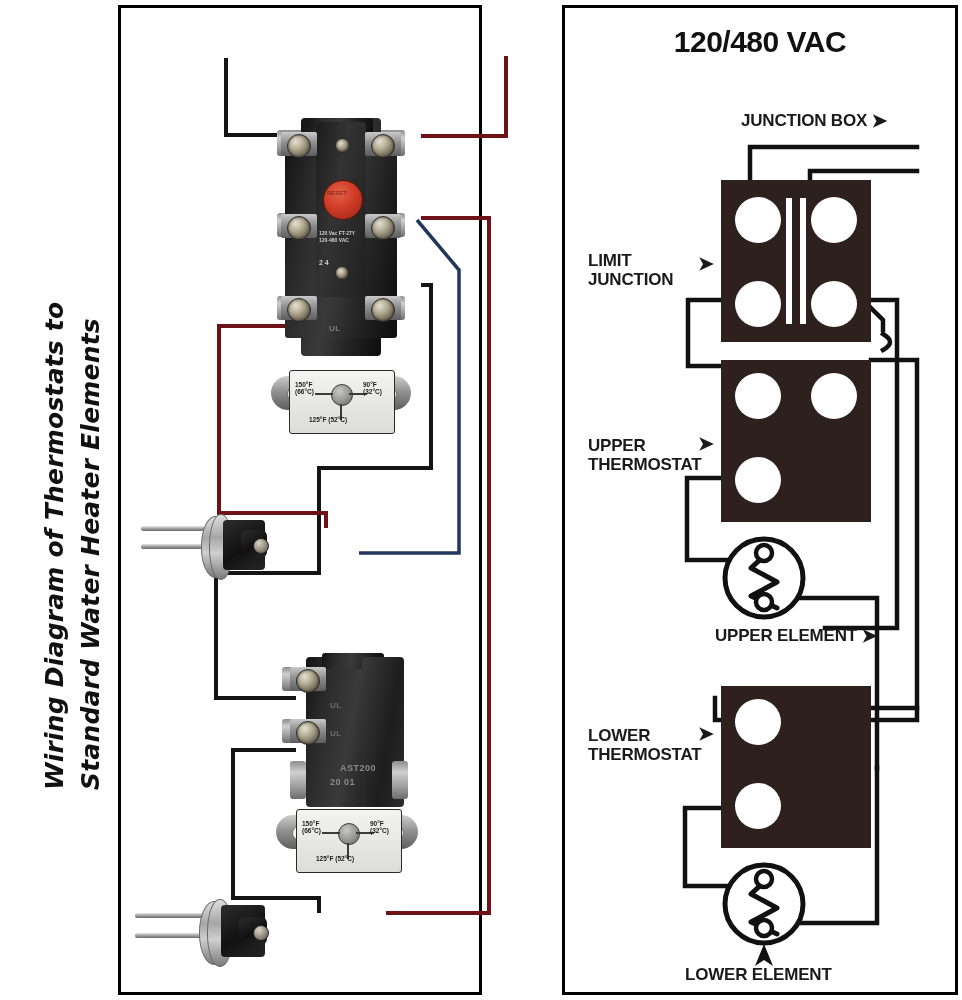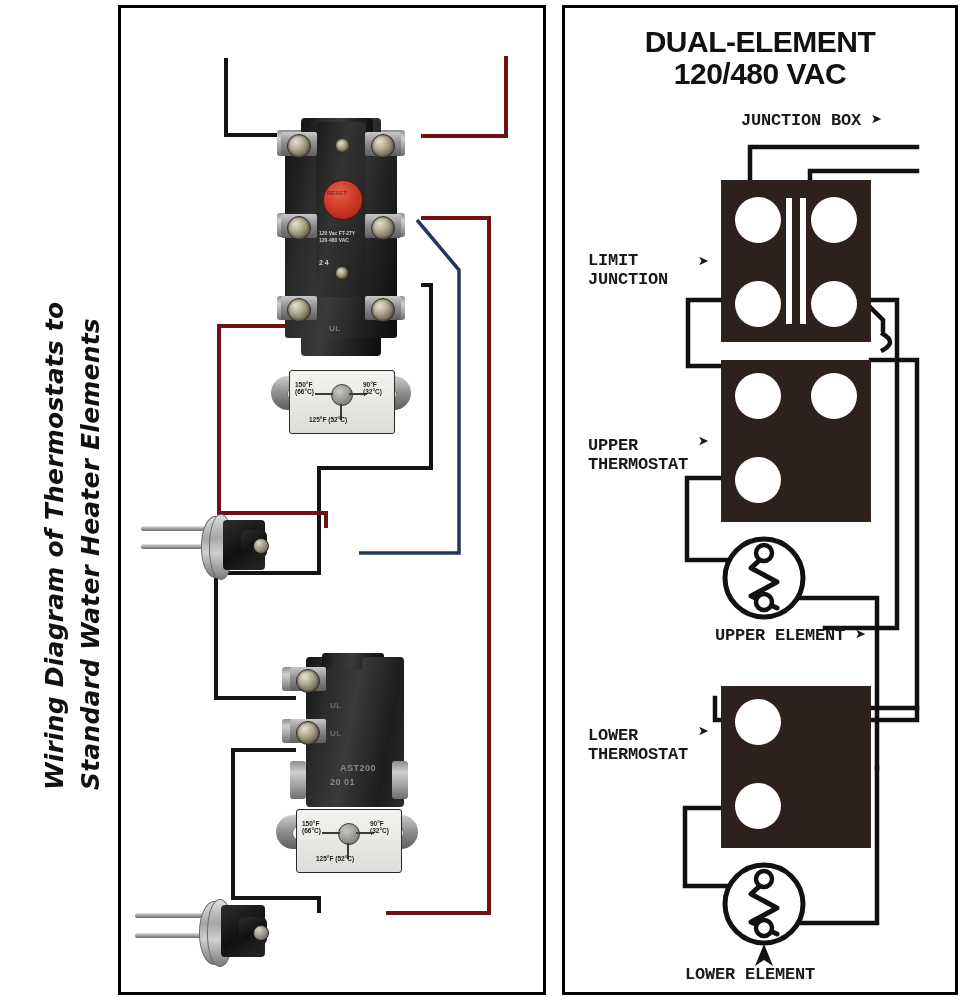--- a/index.html
+++ b/index.html
@@ -38,21 +38,21 @@
   #cap-line-1 { left: 40px;  top: 790px; }
   #cap-line-2 { left: 76px;  top: 790px; }
 
   
   .panel {
     position: absolute;
     background: #ffffff;
     border: 3px solid #000000;
     box-sizing: border-box;
   }
-  #left-panel  { left: 118px; top: 5px; width: 428px; height: 990px; }
+  #left-panel  { left: 118px; top: 5px; width: 364px; height: 990px; }
   #right-panel { left: 562px; top: 5px; width: 396px; height: 990px; }
 
   
   #schematic-title {
     position: absolute;
     left: 0; right: 0;
     top: 18px;
     text-align: center;
     font-family: "Liberation Sans", sans-serif;
     font-weight: bold;
@@ -67,21 +67,21 @@
   #schematic-svg {
     position: absolute;
     left: 0; top: 0;
     width: 390px;
     height: 984px;
   }
 
   
   .sch-label {
     position: absolute;
-    font-family: Liberation Mono, monospace;
+    font-family: Liberation Sans, sans-serif;
     font-weight: bold;
     font-size: 17px;
     color: #1a1a1a;
     line-height: 1.12;
     letter-spacing: -0.2px;
     white-space: nowrap;
   }
   #label-junction-box  { left: 176px; top: 103px; }
   #label-limit-control { left: 23px;  top: 243px; text-align: left; }
   #label-upper-thermo  { left: 23px;  top: 408px; margin-top: 20px; }
@@ -367,21 +367,20 @@
     <div class="ep-head" style="left:86px; top:12px; width:44px; height:52px;"></div>
     <div class="ep-head" style="left:104px;top:24px; width:28px; height:28px; border-radius:6px;"></div>
     <div class="ep-term" style="left:118px; top:32px; width:14px; height:14px;"></div>
   </div>
 
 </div>
 
 <div class="panel" id="right-panel">
 
   <div id="schematic-title">
-    <span>DUAL-ELEMENT</span>
     <span class="l2">120/480 VAC</span>
   </div>
 
   <svg id="schematic-svg" viewBox="0 0 390 984">
     <g fill="none" stroke="#111111" stroke-width="4.5" stroke-linecap="square" stroke-linejoin="miter">
 
       <path d="M352,139 L185,139 L185,172"></path>
       <path d="M352,163 L245,163 L245,172"></path>
 
       <path d="M156,292 L123,292 L123,358 L156,358"></path>

